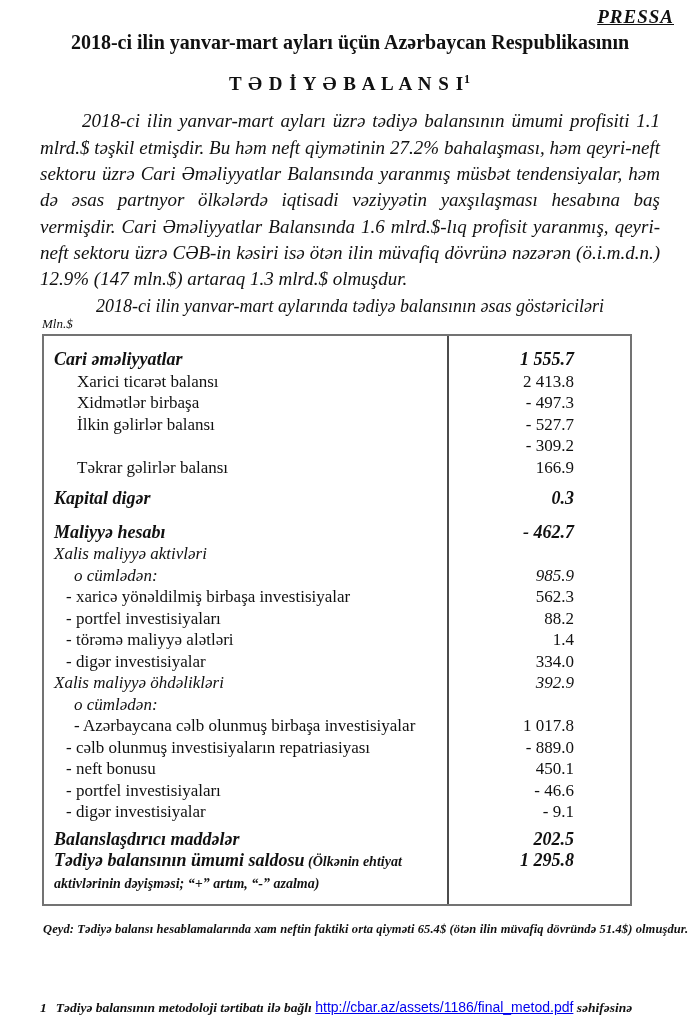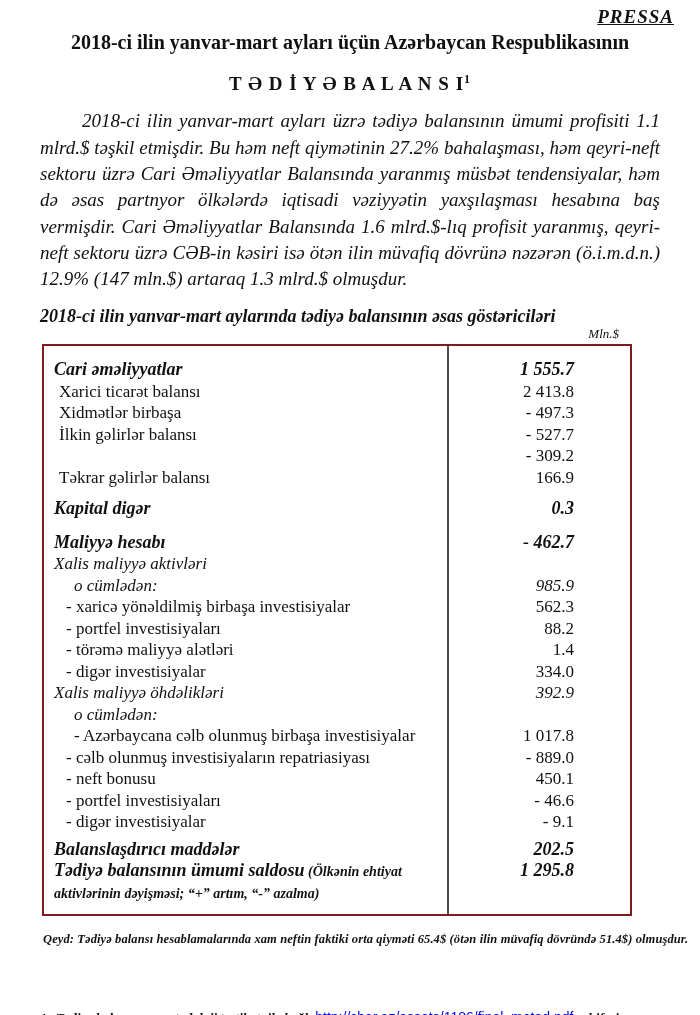--- a/index.html
+++ b/index.html
@@ -23,46 +23,46 @@
     letter-spacing:1px;
   }
   .doc-title sup { font-size:12px; }
 
   .intro {
     margin-top:13px; font-size:19px; font-style:italic; line-height:26.3px;
     text-align:justify; text-indent:42px;
   }
 
   .caption {
-    font-size:18px; font-weight:bold; font-style:italic;
-    margin-top:14px;
+    text-align:center; font-size:18px; font-weight:normal; font-style:italic;
+    margin-top:4px;
   }
   .unit {
-    width:592px; margin-left:2px; text-align:right; padding-right:15px;
+    width:592px; margin-left:2px; padding-right:15px;
     font-size:13px; font-style:italic; margin-top:-1px;
   }
 
   .btable {
     width:590px; margin-left:2px; margin-top:2px;
-    border:2px solid #7f1d1d; position:relative;
+    border:2px solid #737373; position:relative;
     padding:13px 0 10px 0;
   }
   .btable::after {
     content:""; position:absolute; left:403px; top:0; bottom:0;
     width:2px; background:#4c4c4c;
   }
   .trow { display:flex; line-height:21.5px; font-size:17px; }
   .trow .tlabel { flex:0 0 403px; width:403px; white-space:nowrap; overflow:hidden; }
   .trow .tvalue { flex:1; text-align:right; padding-right:56px; }
   .trow.bold, .trow.saldo { font-weight:bold; font-style:italic; font-size:18px; }
   .trow.ital { font-style:italic; }
   .trow.saldo { line-height:20px; }
   .trow.saldo .tlabel { white-space:normal; padding-right:8px; }
   .lsmall { font-size:14px; }
-  .ind0 { padding-left:10px; } .ind1 { padding-left:15px; }
+  .ind0 { padding-left:10px; } .ind1 { padding-left:33px; }
   .ind2 { padding-left:22px; } .ind3 { padding-left:30px; }
   .spacer { width:100%; }
 
   .note {
     margin-top:16px; margin-left:3px; font-size:12.5px; font-weight:bold;
     font-style:italic; white-space:nowrap; letter-spacing:0.1px;
   }
 
   .footnote {
     margin-top:60px; font-size:13.5px; font-weight:bold; font-style:italic;

